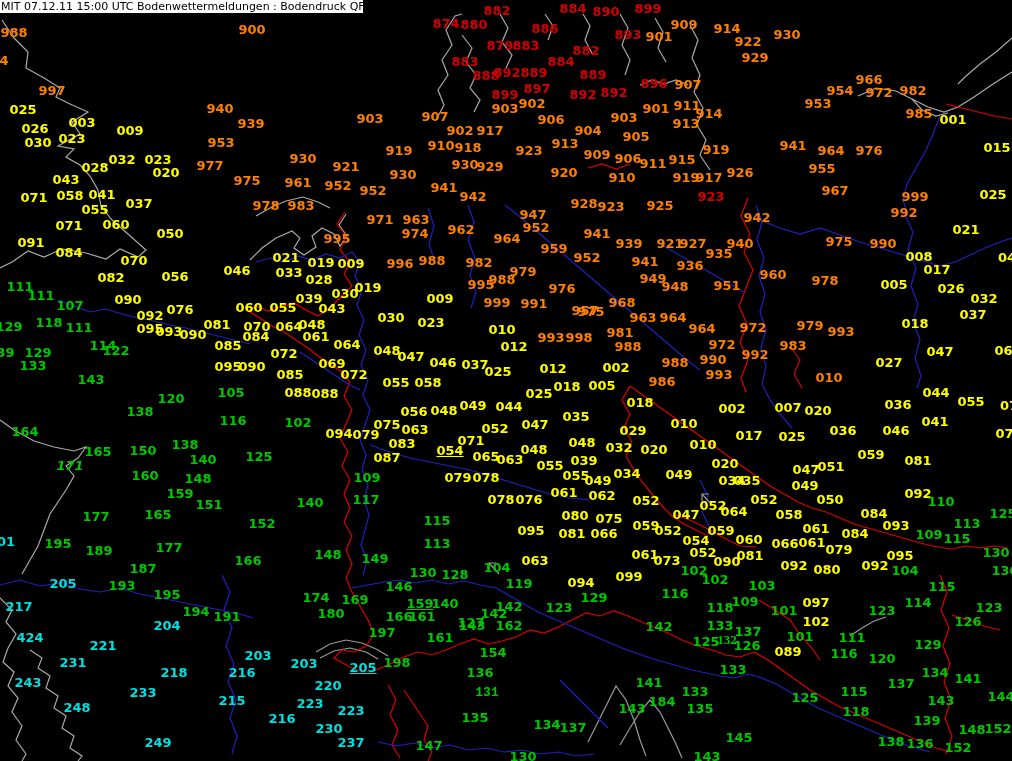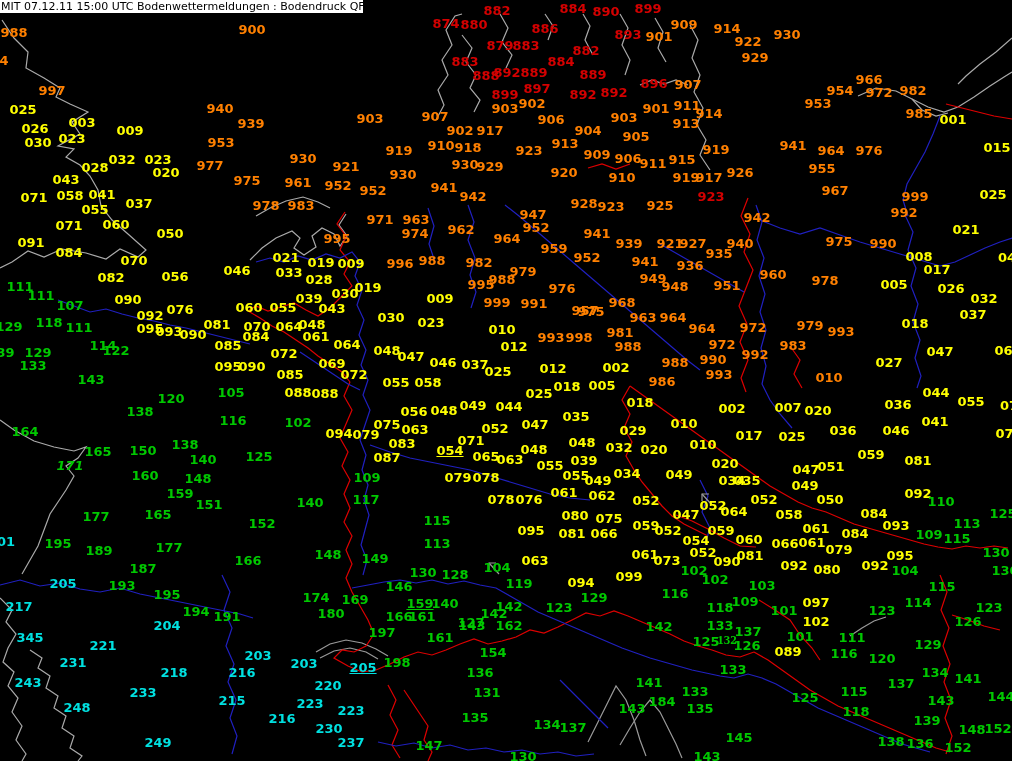--- a/index.html
+++ b/index.html
@@ -480,21 +480,21 @@
       <span class="st c-y" style="left: 875px; top: 559px;">092</span>
       <span class="st c-g" style="left: 905px; top: 564px;">104</span>
       <span class="st c-g" style="left: 1005px; top: 564px;">130</span>
       <span class="st c-c" style="left: 63px; top: 577px;">205</span>
       <span class="st c-g" style="left: 122px; top: 579px;">193</span>
       <span class="st c-c" style="left: 19px; top: 600px;">217</span>
       <span class="st c-g" style="left: 167px; top: 588px;">195</span>
       <span class="st c-g" style="left: 196px; top: 605px;">194</span>
       <span class="st c-g" style="left: 227px; top: 610px;">191</span>
       <span class="st c-c" style="left: 167px; top: 619px;">204</span>
-      <span class="st c-c" style="left: 30px; top: 631px;">345</span>
+      <span class="st c-c" style="left: 30px; top: 631px;">424</span>
       <span class="st c-c" style="left: 103px; top: 639px;">221</span>
       <span class="st c-c" style="left: 73px; top: 656px;">231</span>
       <span class="st c-c" style="left: 28px; top: 676px;">243</span>
       <span class="st c-c" style="left: 174px; top: 666px;">218</span>
       <span class="st c-c" style="left: 242px; top: 666px;">216</span>
       <span class="st c-c" style="left: 143px; top: 686px;">233</span>
       <span class="st c-c" style="left: 77px; top: 701px;">248</span>
       <span class="st c-c" style="left: 232px; top: 694px;">215</span>
       <span class="st c-c" style="left: 158px; top: 736px;">249</span>
       <span class="st c-g" style="left: 399px; top: 580px;">146</span>
@@ -512,21 +512,21 @@
       <span class="st c-g" style="left: 509px; top: 619px;">162</span>
       <span class="st c-g" style="left: 382px; top: 626px;">197</span>
       <span class="st c-g" style="left: 440px; top: 631px;">161</span>
       <span class="st c-g" style="left: 493px; top: 646px;">154</span>
       <span class="st c-c" style="left: 258px; top: 649px;">203</span>
       <span class="st c-c" style="left: 304px; top: 657px;">203</span>
       <span class="st c-c u" style="left: 363px; top: 661px;">205</span>
       <span class="st c-g" style="left: 397px; top: 656px;">198</span>
       <span class="st c-g" style="left: 480px; top: 666px;">136</span>
       <span class="st c-c" style="left: 328px; top: 679px;">220</span>
-      <span class="st c-g" style="left: 487px; top: 686px;">131</span>
+      <span class="st c-g" style="left: 487px; top: 686px; font-family: Liberation Mono, monospace;">131</span>
       <span class="st c-c" style="left: 310px; top: 697px;">223</span>
       <span class="st c-c" style="left: 351px; top: 704px;">223</span>
       <span class="st c-c" style="left: 282px; top: 712px;">216</span>
       <span class="st c-g" style="left: 475px; top: 711px;">135</span>
       <span class="st c-c" style="left: 329px; top: 722px;">230</span>
       <span class="st c-c" style="left: 351px; top: 736px; text-align: center;">237</span>
       <span class="st c-g" style="left: 429px; top: 739px;">147</span>
       <span class="st c-y" style="left: 581px; top: 576px;">094</span>
       <span class="st c-g" style="left: 519px; top: 577px;">119</span>
       <span class="st c-g" style="left: 715px; top: 573px;">102</span>

